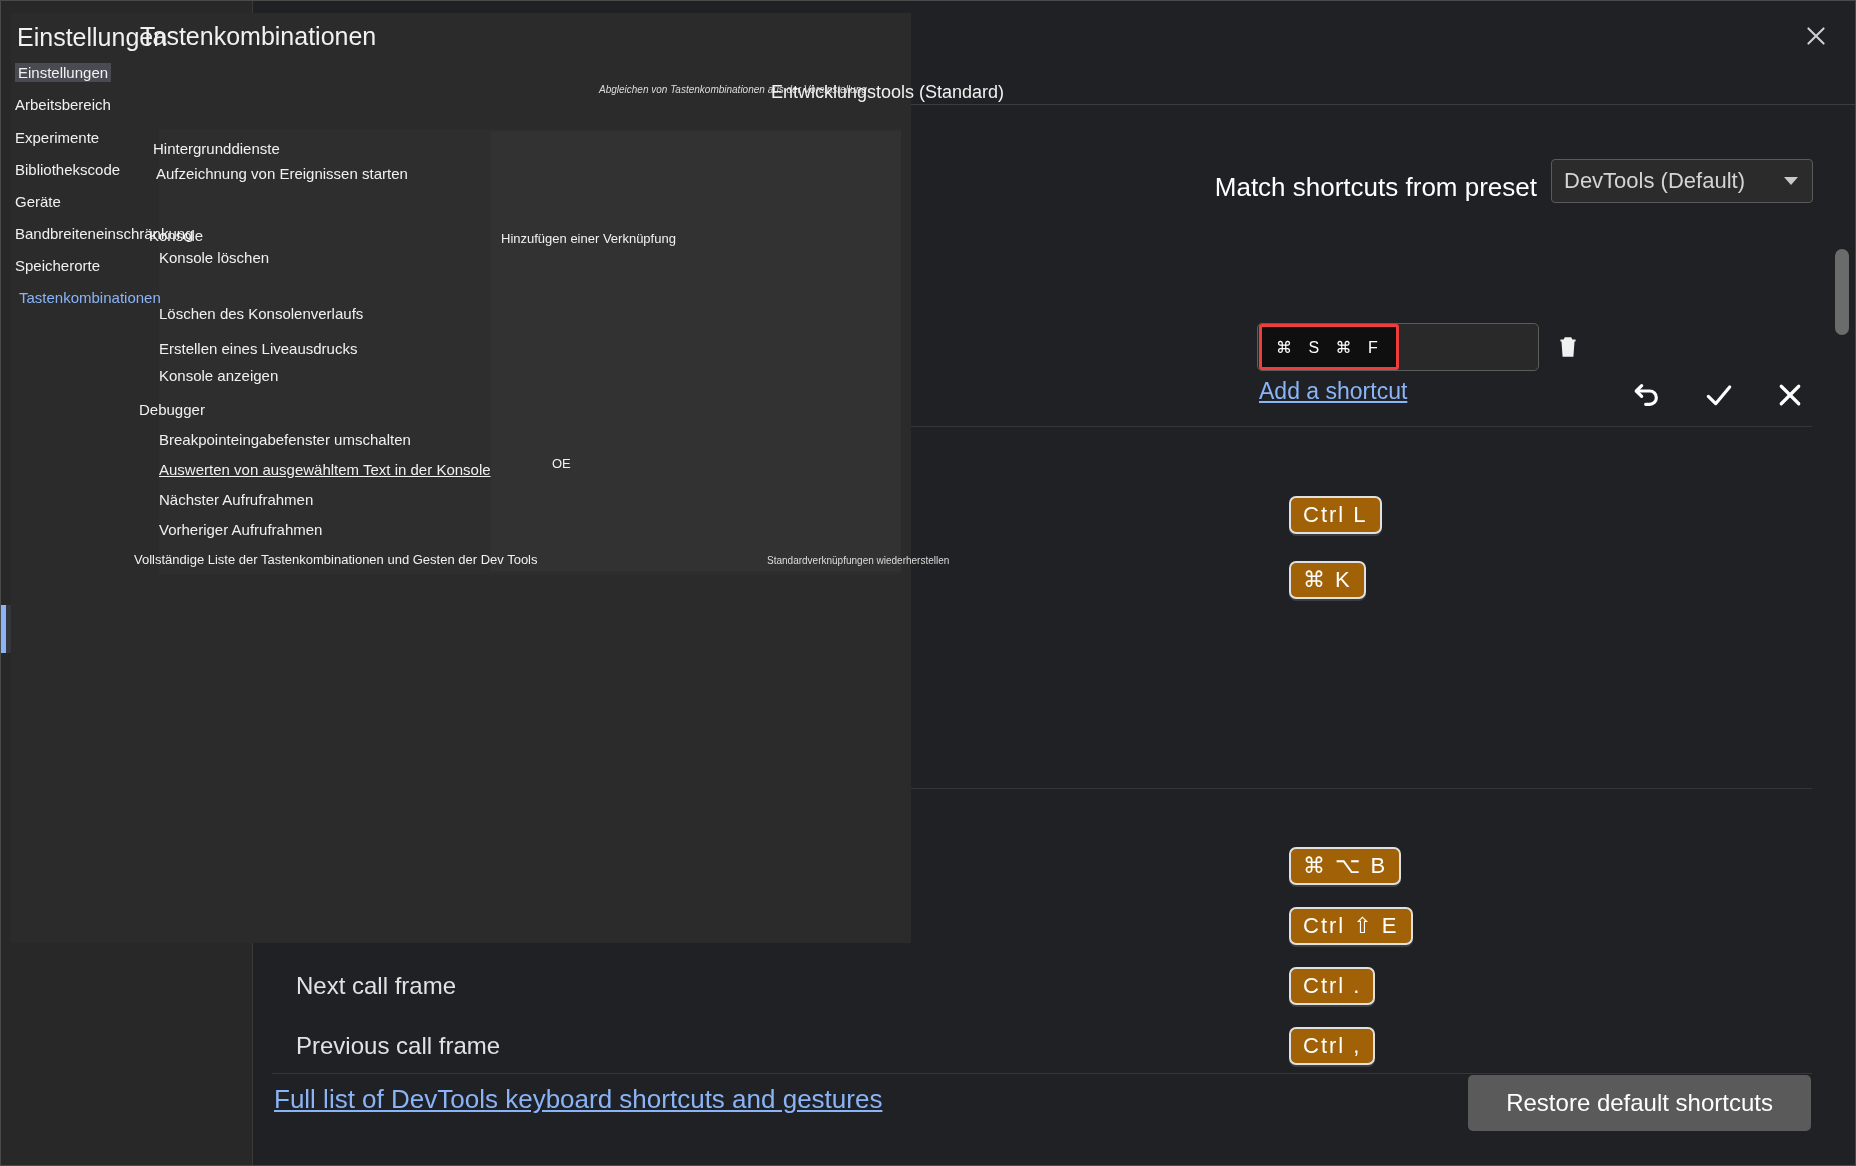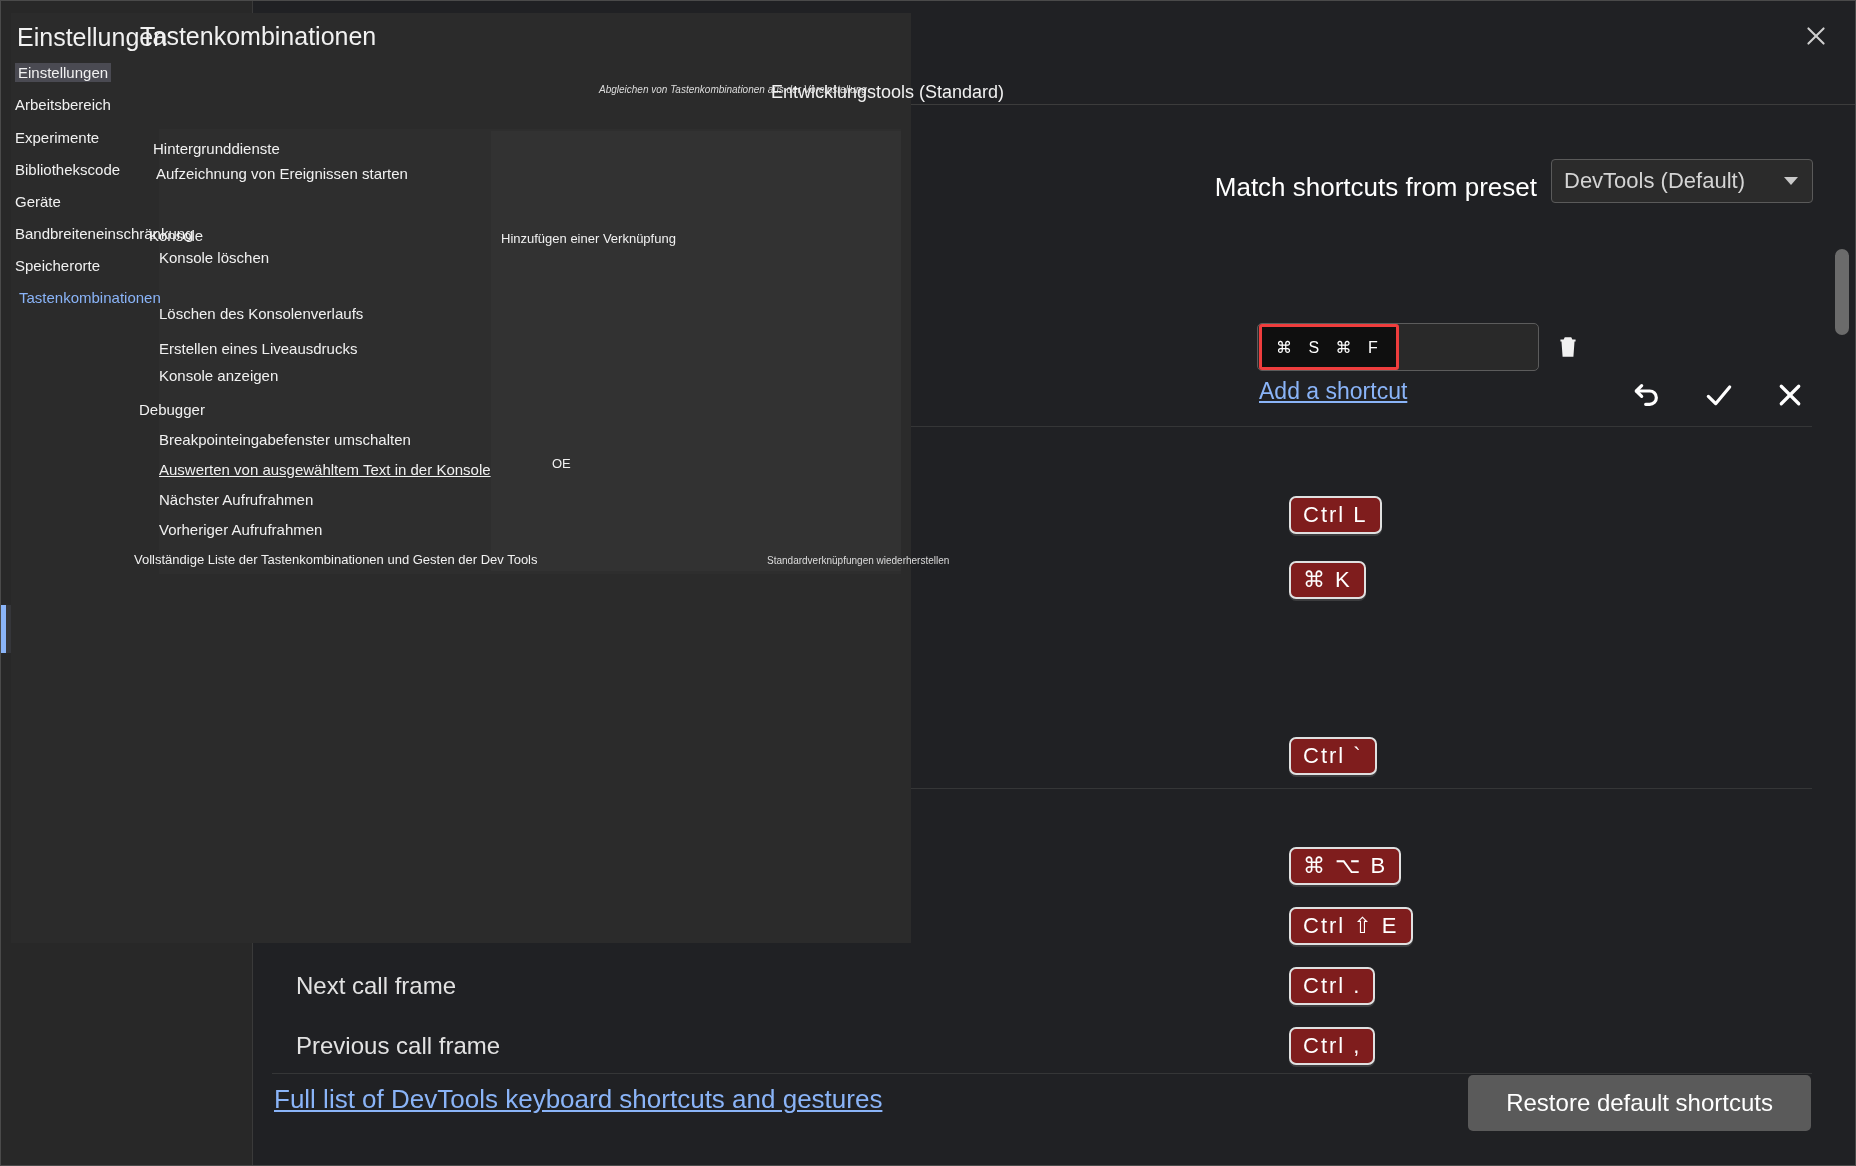--- a/index.html
+++ b/index.html
@@ -95,21 +95,21 @@
     font-size: 24px; color: #e2e2e2;
     white-space: nowrap;
   }
   .sep {
     position: absolute; left: 18px; width: 1540px; height: 1px;
     background: #353637;
   }
 
   .keychip {
     position: absolute;
-    background: #7f1d1d;
+    background: #a16207;
     border: 2px solid #e0e0e0;
     border-radius: 7px;
     color: #ffffff;
     font-size: 22px;
     height: 38px;
     display: inline-flex; align-items: center; justify-content: center;
     padding: 0 12px;
     box-shadow: 0 2px 0 0 rgba(255,255,255,0.12);
     white-space: nowrap;
     letter-spacing: 2px;
@@ -328,26 +328,20 @@
     </div>
 
     <div class="row" style="top:605px;">
       <div class="row-label">Clear console history</div>
     </div>
 
     <div class="row" style="top:665px;">
       <div class="row-label">Create live expression</div>
     </div>
 
-    <div class="row" style="top:725px;">
-      <div class="row-label">Show Console</div>
-      <div class="keychip" style="left:1035px; top:11px;">
-        <span>Ctrl `</span>
-      </div>
-    </div>
 
     <div class="sep" style="top:787px;"></div>
 
     <div class="section-head" style="left:22px; top:803px;">Debugger</div>
 
     <div class="row" style="top:835px;">
       <div class="row-label">Toggle breakpoint input window</div>
       <div class="keychip" style="left:1035px; top:11px;">
         <span>⌘ ⌥ B</span>
       </div>

